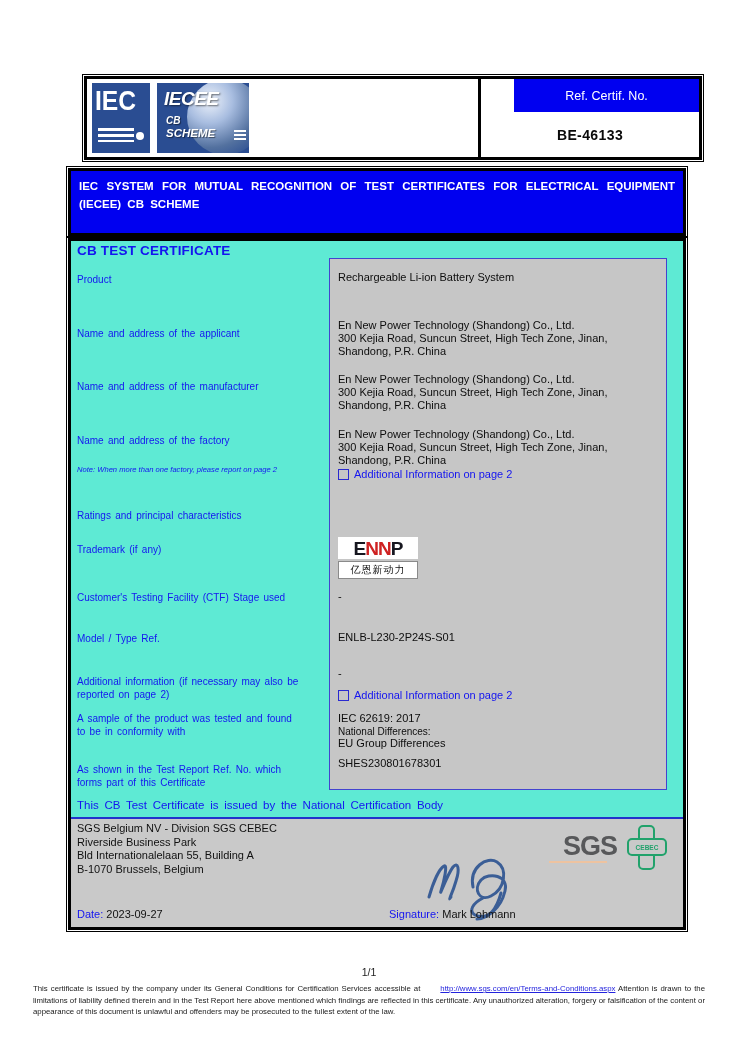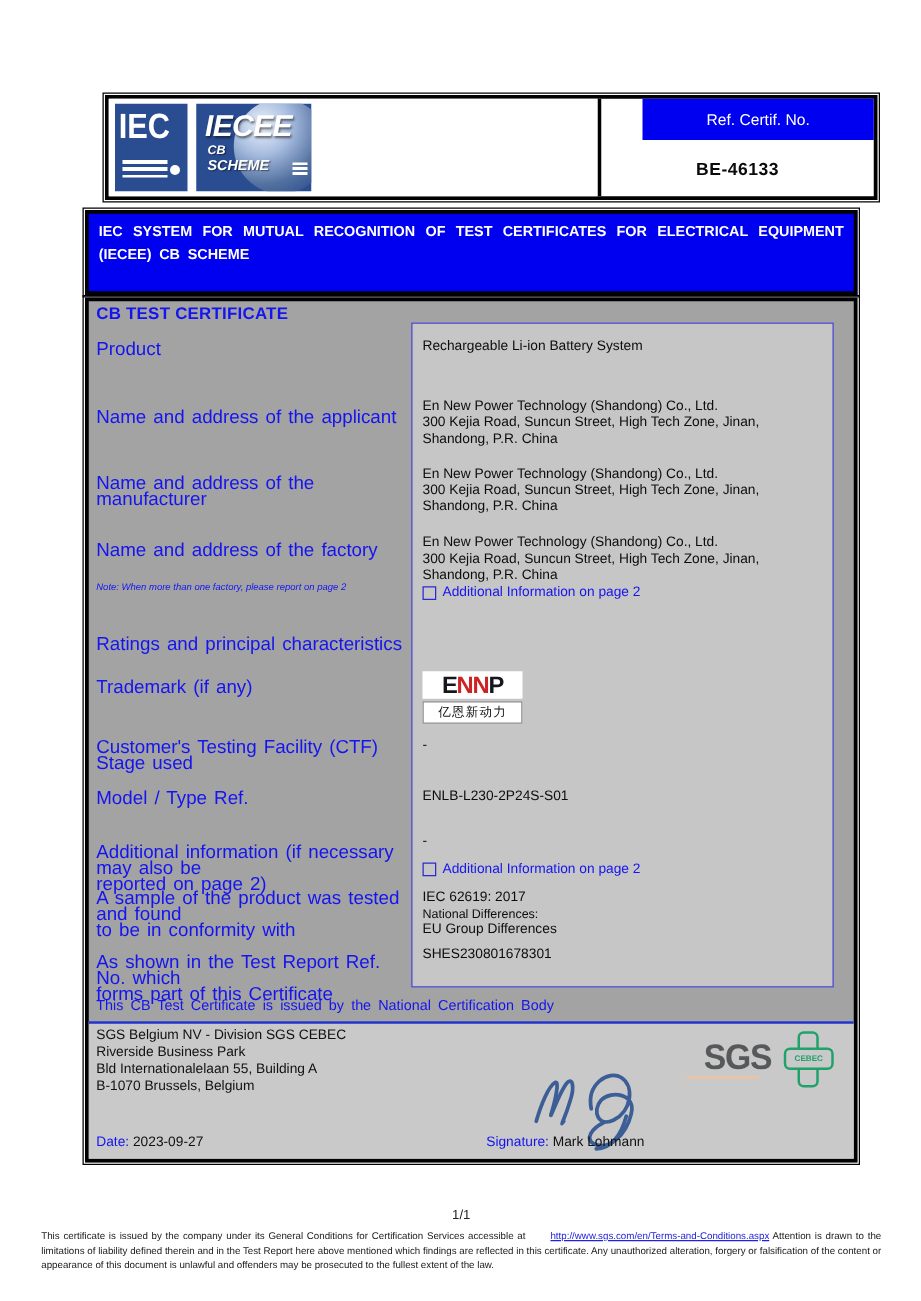--- a/index.html
+++ b/index.html
@@ -12,40 +12,40 @@
   .header-box{position:absolute;left:84px;top:76px;width:618px;height:84px;display:flex;background:#fff;}
   .logo-area{width:391px;position:relative;background:#fff;}
   .iec-logo{position:absolute;left:5px;top:4px;width:58px;height:70px;background:#2a4d92;color:#fff;}
   .iec-text{position:absolute;top:2px;left:3px;font-size:28px;font-weight:700;transform:scaleX(.88);transform-origin:left;}
   .iec-lines{position:absolute;left:6px;bottom:11px;width:36px;height:14px;
              background:repeating-linear-gradient(#fff 0 3px,transparent 3px 6px);}
   .iec-dot{position:absolute;right:6px;bottom:13px;width:8px;height:8px;border-radius:50%;background:#fff;}
   .iecee-logo{position:absolute;left:70px;top:4px;width:92px;height:70px;background:#2a4d92;color:#fff;overflow:hidden;}
   .globe{position:absolute;right:-14px;top:-4px;width:76px;height:76px;border-radius:50%;
          background:radial-gradient(circle at 30% 28%,#eef3fb 0%,#a8bde0 30%,#53719f 62%,#2a4d92 88%);}
-  .iecee-title{position:absolute;top:5px;left:7px;font-style:italic;font-weight:900;font-size:24px;
+  .iecee-title{position:absolute;top:5px;left:7px;font-style:italic;font-weight:900;font-size:19px;
                text-shadow:1px 1px 2px rgba(0,0,0,.55);letter-spacing:-.5px;}
   .iecee-cb{position:absolute;top:32px;left:9px;font-style:italic;font-weight:700;font-size:10px;text-shadow:1px 1px 1px rgba(0,0,0,.5);}
   .iecee-scheme{position:absolute;top:44px;left:9px;font-style:italic;font-weight:700;font-size:11.5px;text-shadow:1px 1px 1px rgba(0,0,0,.5);}
   .iecee-lines{position:absolute;right:3px;bottom:13px;width:12px;height:10px;
                background:repeating-linear-gradient(#fff 0 2px,transparent 2px 4px);}
   .ref-area{flex:1;border-left:3px solid #000;display:flex;flex-direction:column;}
   .ref-bar{height:33px;background:#0000f0;color:#fff;display:flex;align-items:center;justify-content:center;font-size:12.5px;margin-left:33px;}
   .ref-num{flex:1;display:flex;align-items:center;justify-content:center;font-size:14px;font-weight:700;letter-spacing:.4px;color:#0a0a0a;}
 
   
   .banner{position:absolute;left:68px;top:168px;width:618px;height:68px;background:#0000f0;color:#fff;
           font-size:11.5px;font-weight:700;line-height:1.55;text-align:justify;padding:7px 8px;box-sizing:border-box;word-spacing:3px;}
 
   
-  .main-box{position:absolute;left:68px;top:238px;width:618px;height:692px;background:#a3a3a3;}
+  .main-box{position:absolute;left:68px;top:238px;width:618px;height:692px;background:#5eead4;}
   .cert-title{position:absolute;left:6px;top:2px;font-size:13.5px;font-weight:700;letter-spacing:.2px;}
   .gray-panel{position:absolute;left:258px;top:17px;width:338px;height:532px;background:#c6c6c6;
               border:1px solid #4343cf;box-sizing:border-box;}
-  .lbl{position:absolute;left:6px;width:256px;font-size:15px;line-height:13px;word-spacing:1.5px;white-space:pre-line;}
+  .lbl{position:absolute;left:6px;width:256px;font-size:10px;line-height:13px;word-spacing:1.5px;white-space:pre-line;}
   .val{position:absolute;left:8px;width:322px;font-size:11px;line-height:13px;color:#0d0d0d;white-space:pre-line;}
   .note{position:absolute;left:6px;width:300px;font-size:7.6px;font-style:italic;}
   .chk-row{display:flex;align-items:center;gap:5px;}
   .chk{width:9px;height:9px;border:1px solid #2a2ad0;background:transparent;flex:0 0 auto;}
   .chk-lbl{font-size:11px;}
   .nd{font-size:10px;}
   .issuer{position:absolute;left:6px;top:558px;font-size:11.5px;word-spacing:2.5px;}
 
   
   .tm{position:absolute;left:8px;top:278px;width:80px;}

